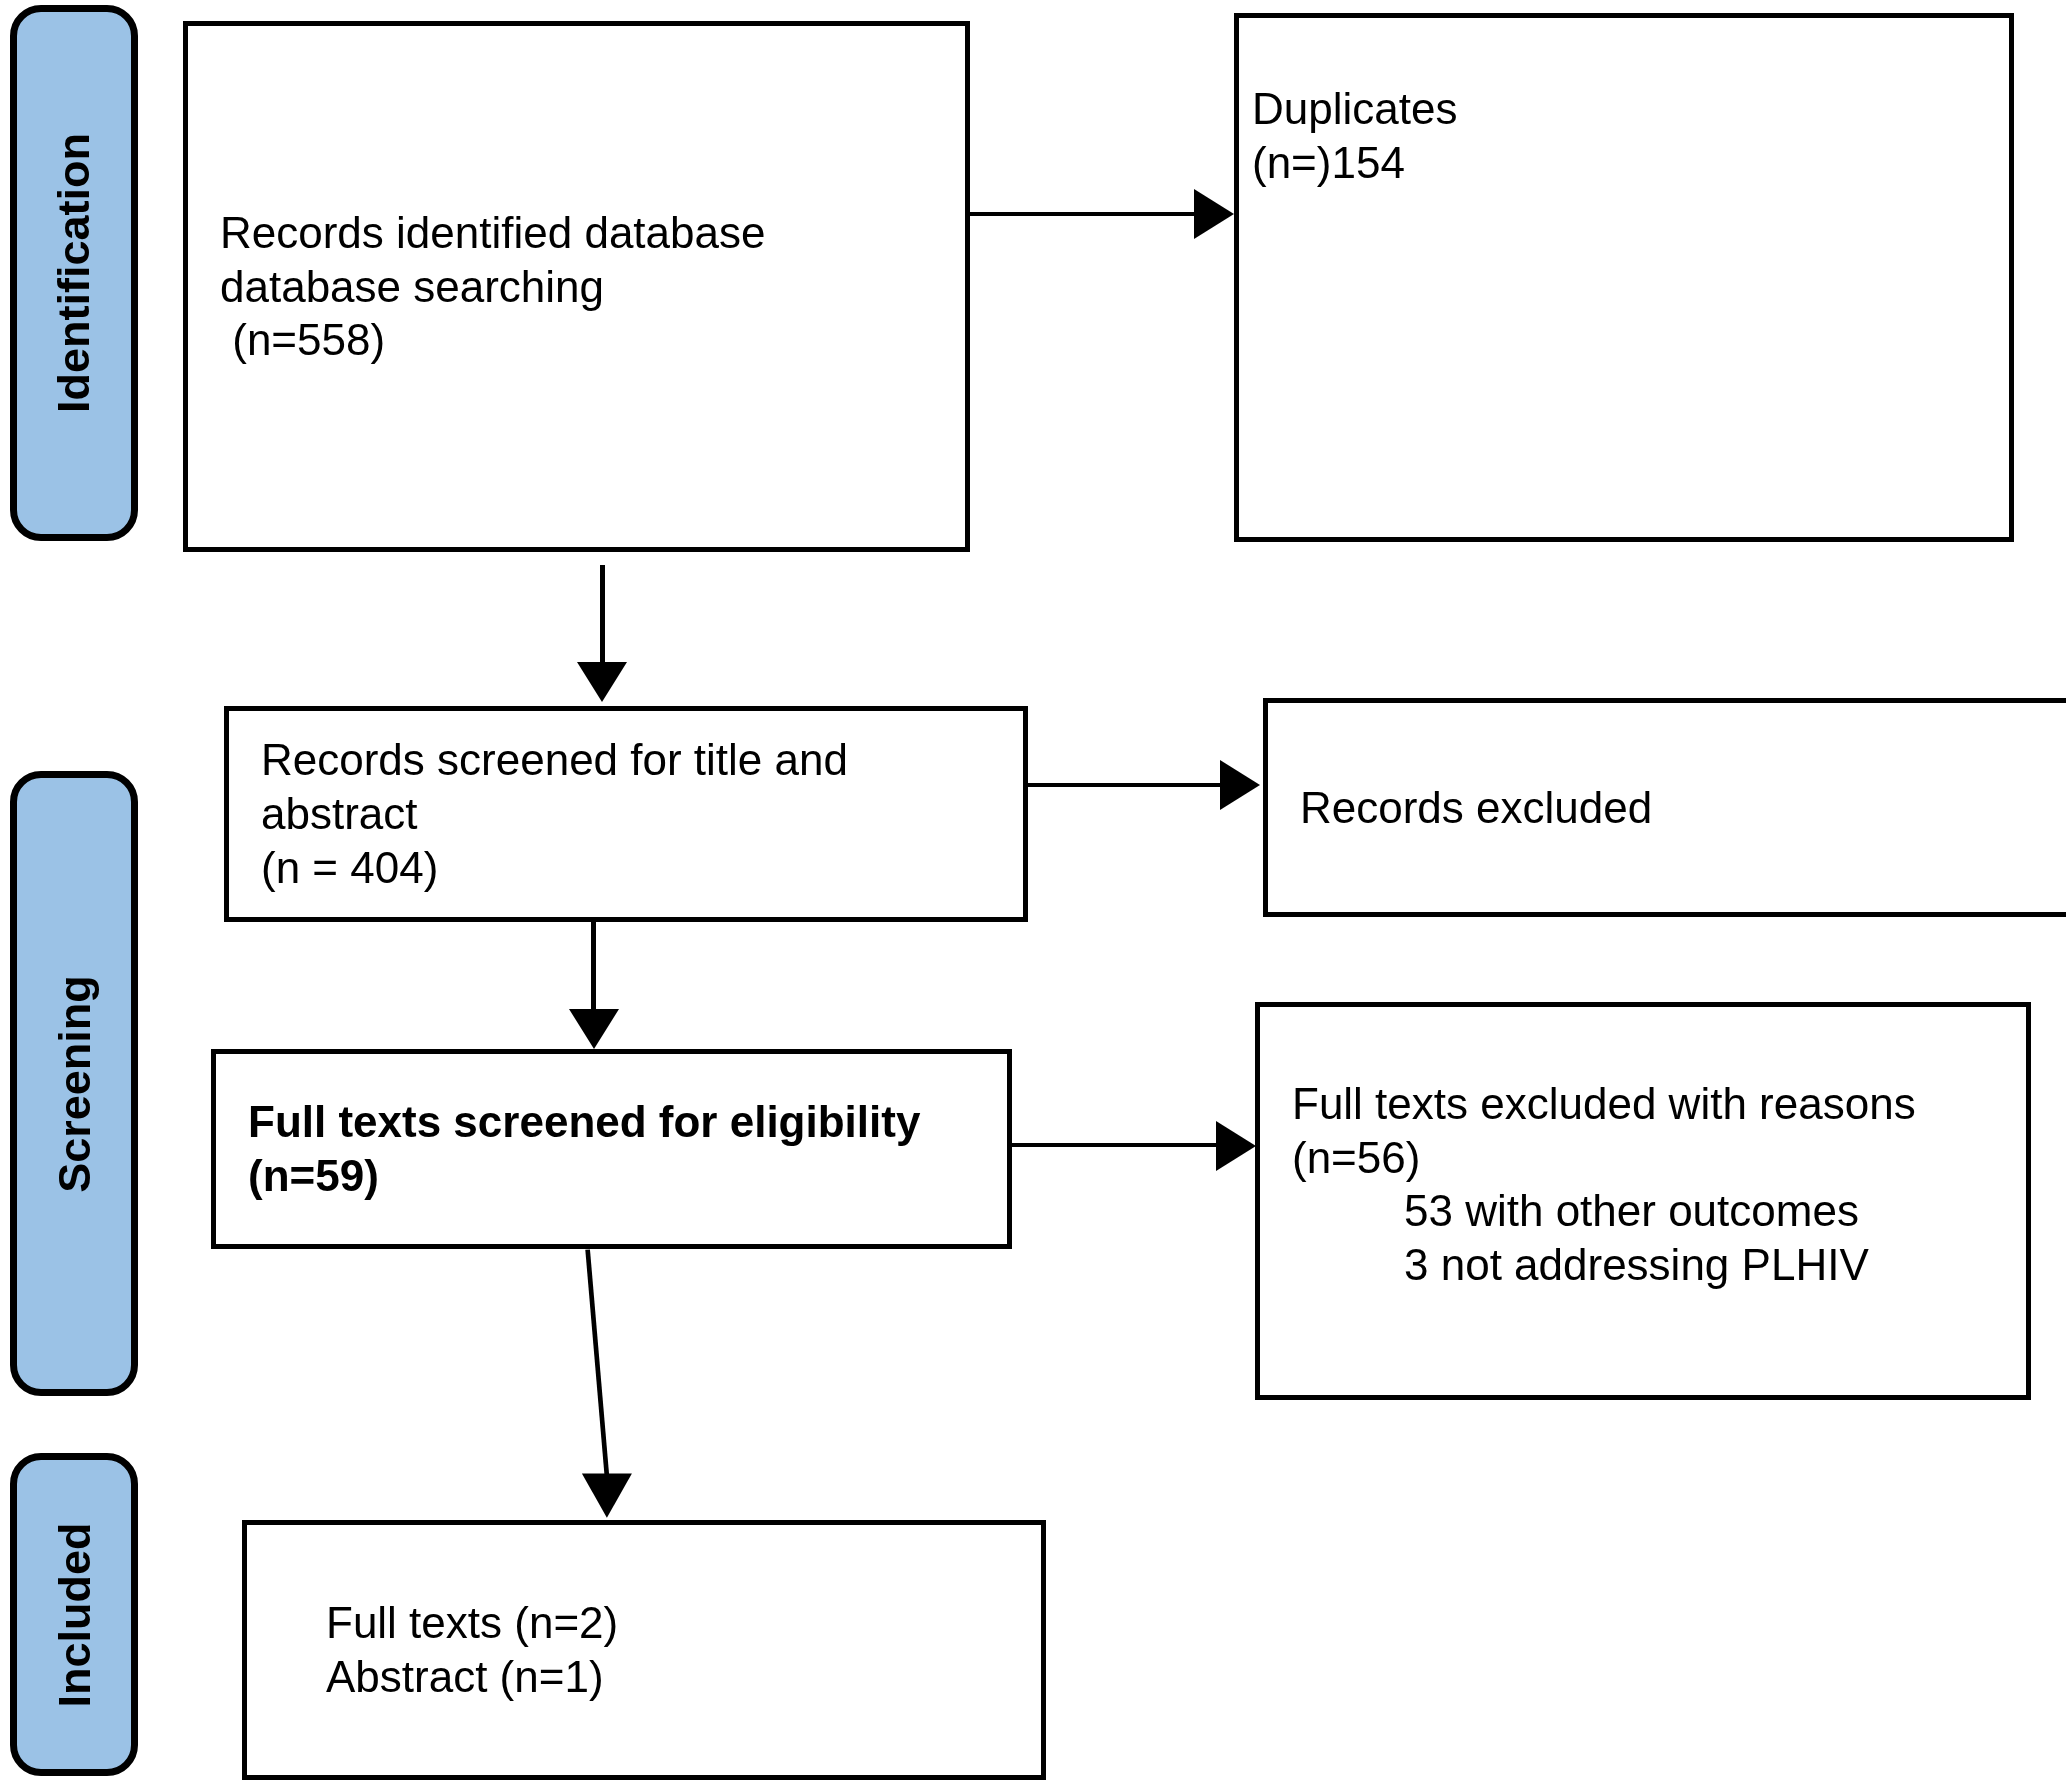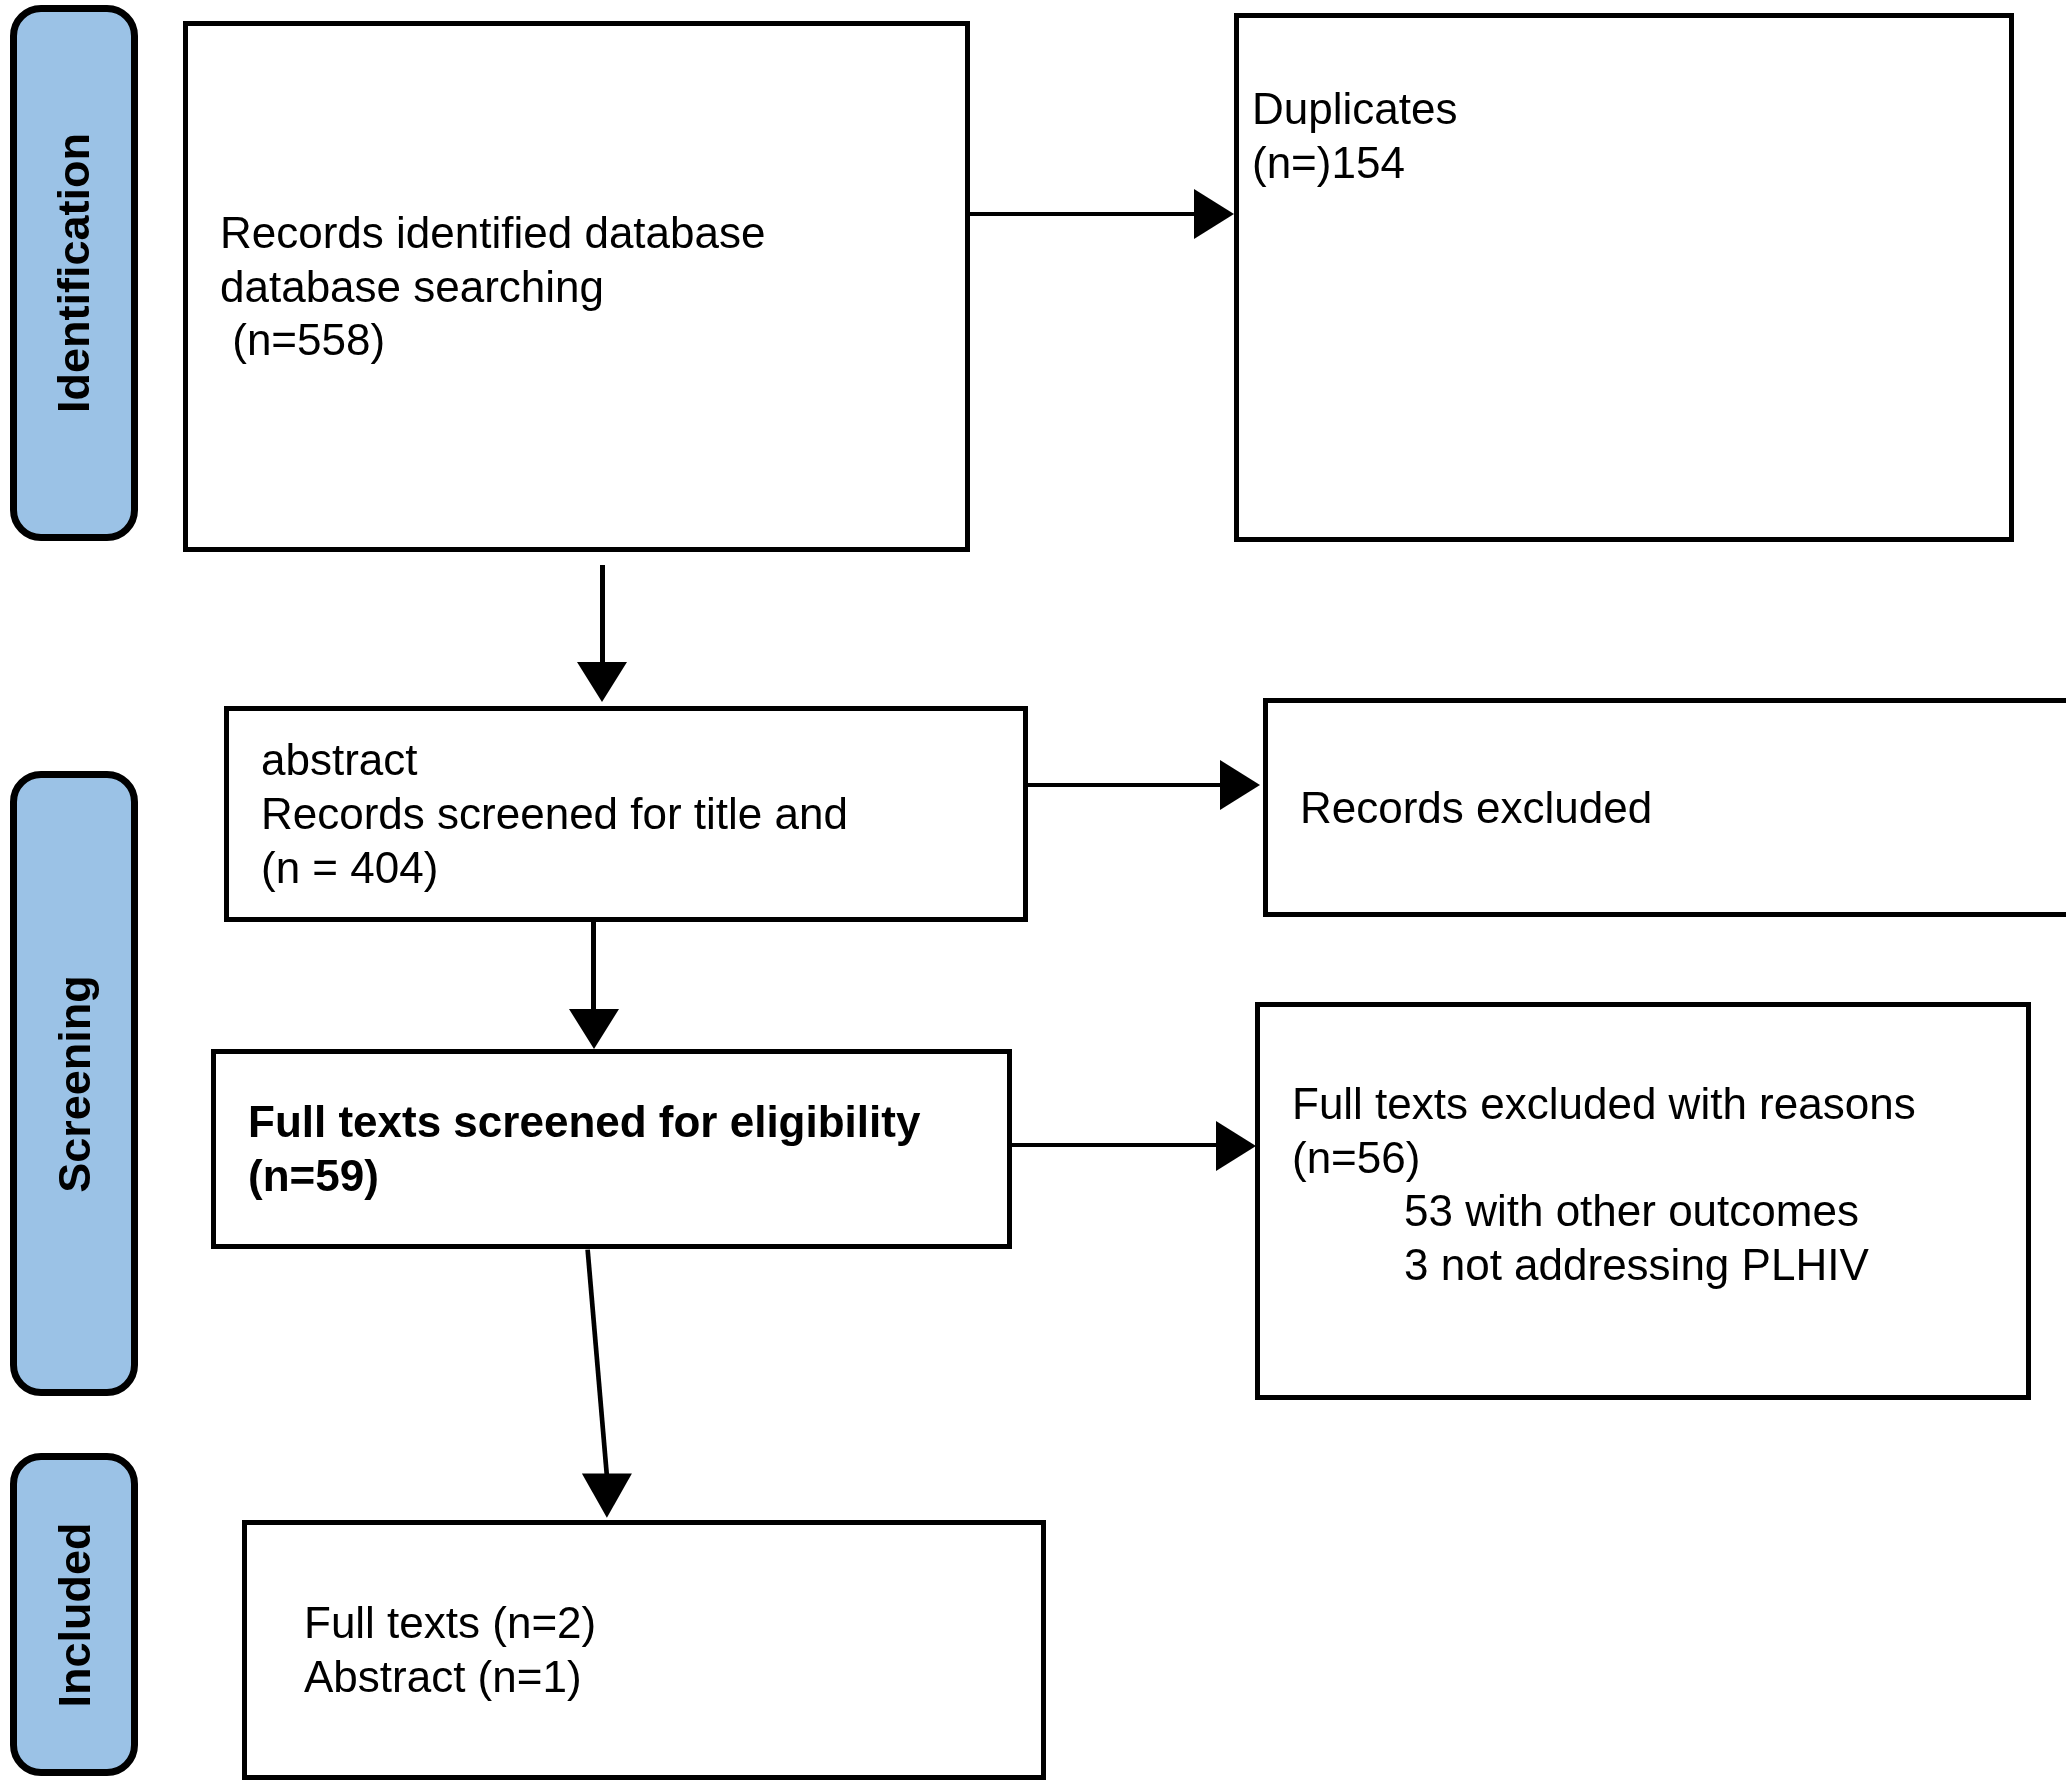--- a/index.html
+++ b/index.html
@@ -125,22 +125,22 @@
   </div>
 
   <div class="h-line" style="left:970px; top:212px; width:227px;"></div>
   <div class="arrow-right" style="left:1194px; top:189px;"></div>
 
   <div class="v-line" style="left:600px; top:565px; width:4.7px; height:102px;"></div>
   <div class="arrow-down" style="left:577px; top:662px;"></div>
 
   <div class="box" style="left:224px; top:706px; width:804px; height:216px;">
     <div class="inner">
+      <div class="line">Records screened for title and</div>
       <div class="line">abstract</div>
-      <div class="line">Records screened for title and</div>
       <div class="line">(n = 404)</div>
     </div>
   </div>
 
   <div class="box" style="left:1263px; top:698px; width:902px; height:219px;">
     <div class="inner">
       <div class="line">Records excluded</div>
     </div>
   </div>
 
@@ -168,20 +168,20 @@
 
   <div class="h-line" style="left:1012px; top:1143px; width:206px;"></div>
   <div class="arrow-right" style="left:1216px; top:1121px;"></div>
 
   <svg class="slant-svg" style="left:552px; top:1247px;" width="115" height="276" viewBox="0 0 220 530">
     <line x1="68" y1="5" x2="105" y2="440" stroke="#000000" stroke-width="9"></line>
     <polygon points="57,435 153,435 105,520" fill="#000000"></polygon>
   </svg>
 
   <div class="box" style="left:242px; top:1520px; width:804px; height:260px;">
-    <div class="inner" style="padding-left:57px;">
+    <div class="inner" style="padding-left:79px;">
       <div class="line">Full texts (n=2)</div>
       <div class="line">Abstract (n=1)</div>
     </div>
   </div>
 
 </div>
 
 
 </body></html>

